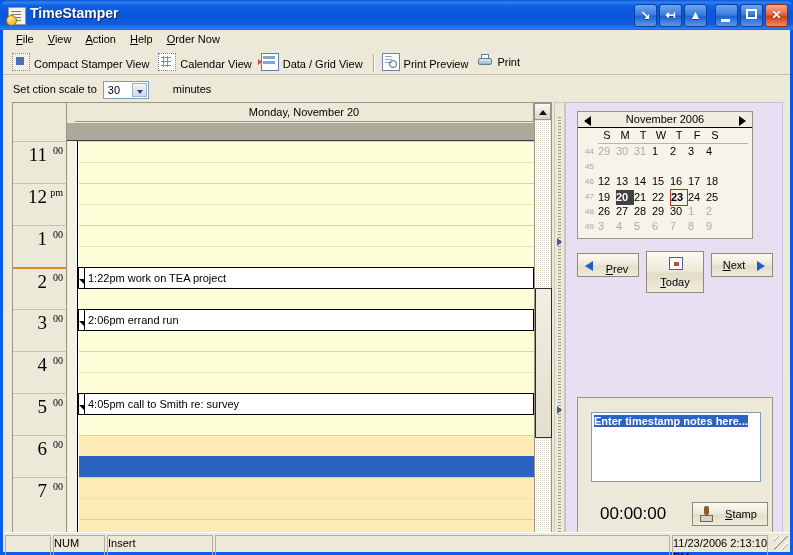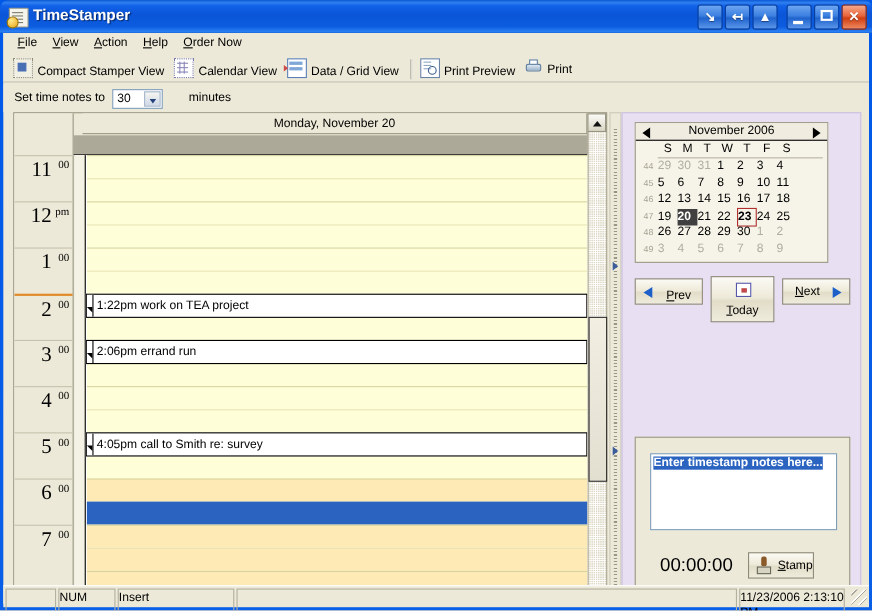--- a/index.html
+++ b/index.html
@@ -301,21 +301,21 @@
   }
   .notes .seltext{
     background:#2a63c0;color:#fff;font-size:11px;font-weight:bold;
     font-family:"Liberation Sans", sans-serif;
   }
   .elapsed{
     position:absolute;left:22px;bottom:14px;font-size:17px;color:#000;
     font-family:"Liberation Sans", sans-serif;
   }
   .btn-stamp{
-    position:absolute;right:32px;bottom:12px;width:60px;height:24px;line-height:22px;
+    position:absolute;right:4px;bottom:12px;width:76px;height:24px;line-height:22px;
   }
   .stamp-ico{
     position:absolute;left:7px;top:3px;width:14px;height:17px;
   }
   .stamp-ico:before{content:"";position:absolute;left:4px;top:0;width:5px;height:9px;background:#8a5a2a;border-radius:2px;}
   .stamp-ico:after{content:"";position:absolute;left:0px;top:9px;width:13px;height:7px;background:#d8d4c4;border:1px solid #6a6a5a;box-sizing:border-box;}
   .btn-stamp .lbl{position:absolute;left:26px;top:0;right:4px;line-height:22px;}
   
   .statusbar{
     position:absolute;left:3px;bottom:3px;width:787px;height:20px;
@@ -390,21 +390,21 @@
       <div class="tbar-sep"></div>
       <div class="tbar-item">
         <span class="tbar-ico ico-preview"></span><span>Print Preview</span>
       </div>
       <div class="tbar-item">
         <span class="tbar-ico ico-print"></span><span>Print</span>
       </div>
     </div>
 
     <div class="scalebar">
-      <div class="scale-label">Set time notes to</div>
+      <div class="scale-label">Set ction scale to</div>
       <div class="scale-combo">
         <span class="val">30</span>
         <span class="arrow"></span>
       </div>
       <div class="scale-unit">minutes</div>
     </div>
 
     <div class="leftpane">
       <div class="gutterhdr"></div>
       <div class="dayhdr">Monday, November 20</div>
@@ -498,21 +498,20 @@
           <span class="mc-next"></span>
         </div>
         <div class="mc-dow" id="mc-dow"><span>S</span><span>M</span><span>T</span><span>W</span><span>T</span><span>F</span><span>S</span></div>
         <div class="mc-weeks" id="mc-weeks">
             <div class="mc-row">
               <span class="mc-wk">44</span>
               <span class="mc-days"><span class="mc-day dim">29</span><span class="mc-day dim">30</span><span class="mc-day dim">31</span><span class="mc-day">1</span><span class="mc-day">2</span><span class="mc-day">3</span><span class="mc-day">4</span></span>
             </div>
             <div class="mc-row">
               <span class="mc-wk">45</span>
-              <span class="mc-days"><span class="mc-day">5</span><span class="mc-day">6</span><span class="mc-day">7</span><span class="mc-day">8</span><span class="mc-day">9</span><span class="mc-day">10</span><span class="mc-day">11</span></span>
             </div>
             <div class="mc-row">
               <span class="mc-wk">46</span>
               <span class="mc-days"><span class="mc-day">12</span><span class="mc-day">13</span><span class="mc-day">14</span><span class="mc-day">15</span><span class="mc-day">16</span><span class="mc-day">17</span><span class="mc-day">18</span></span>
             </div>
             <div class="mc-row">
               <span class="mc-wk">47</span>
               <span class="mc-days"><span class="mc-day">19</span><span class="mc-day sel">20</span><span class="mc-day">21</span><span class="mc-day">22</span><span class="mc-day today">23</span><span class="mc-day">24</span><span class="mc-day">25</span></span>
             </div>
             <div class="mc-row">

